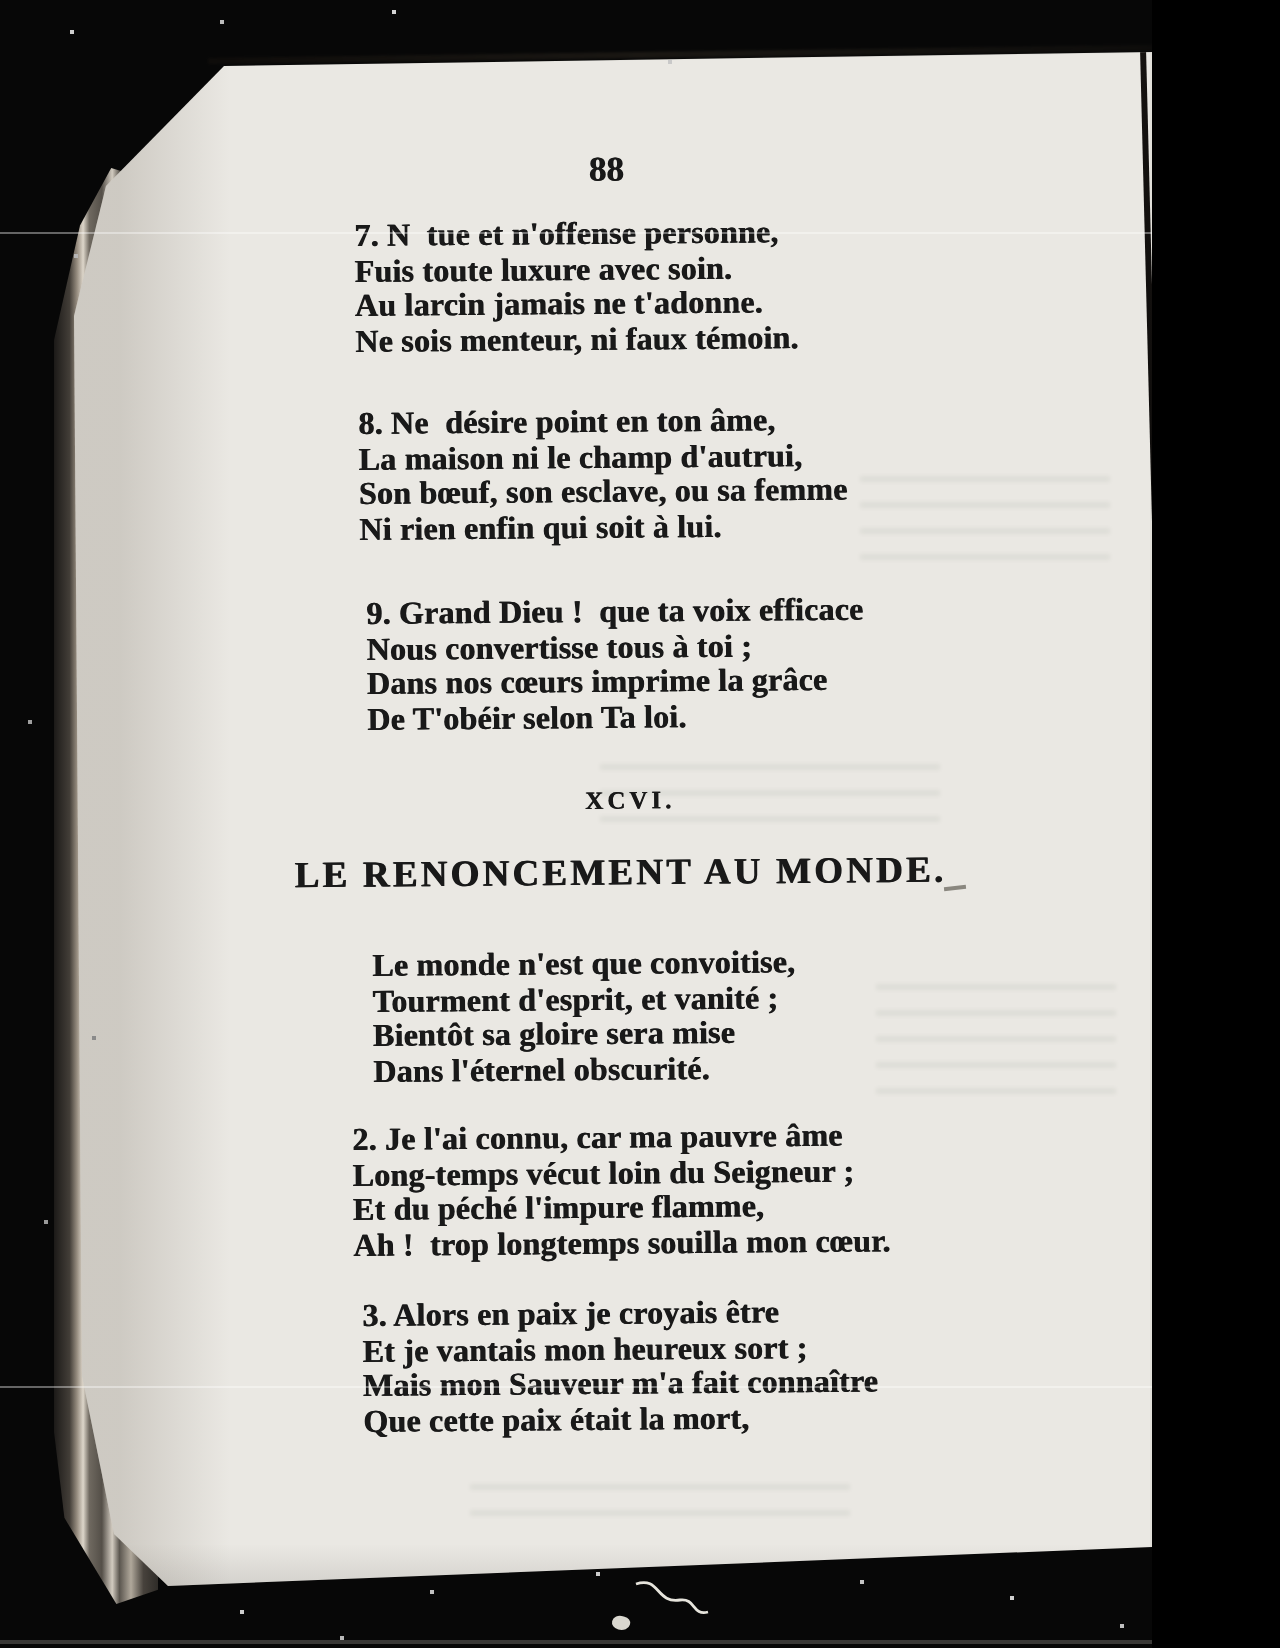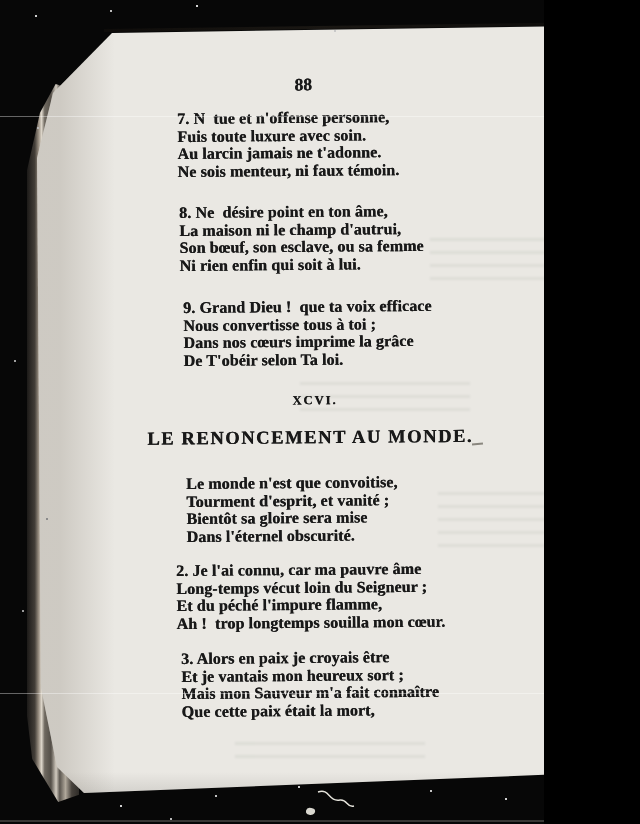--- a/index.html
+++ b/index.html
@@ -1,17 +1,17 @@
 <!DOCTYPE html>
 <html><head>
 <meta charset="utf-8">
 <style>
   html,body{margin:0;padding:0;background:#000;}
   .scan{position:relative;width:544px;height:824px;background:#070707;overflow:hidden;
-        font-family:"Liberation Serif",serif;}
+        font-family:"Liberation Serif",serif;padding-left:32px;}
 
   
   .edge-stack{position:absolute;left:27px;top:84px;width:52px;height:718px;
     background:linear-gradient(90deg,#1c1a18 0%,#433e38 15%,#958b7e 22%,#ddd6ca 28%,
       #6f6960 34%,#544f48 46%,#d2cbc0 56%,#5b564f 63%,#b0a89b 74%,#47423c 86%,#2f2c28 100%);
     clip-path:polygon(55% 0%,100% 1%,100% 99%,60% 100%,10% 94%,0% 88%,0% 12%,25% 4%);}
 
   
   .page{position:absolute;inset:0;
     background:

